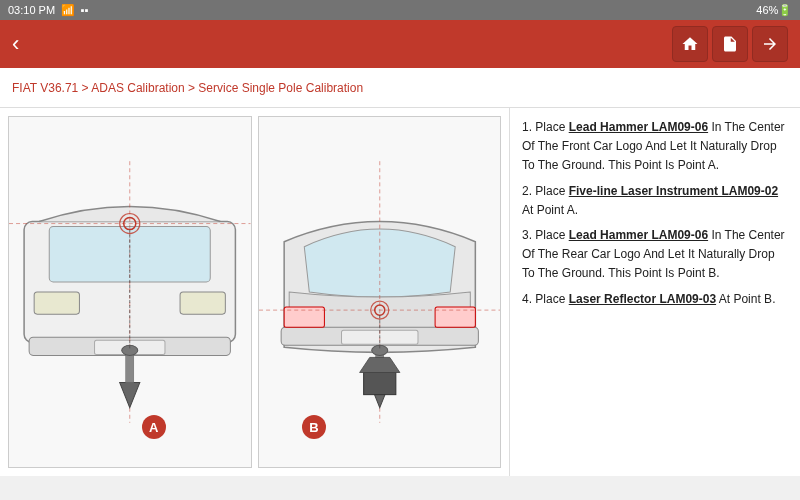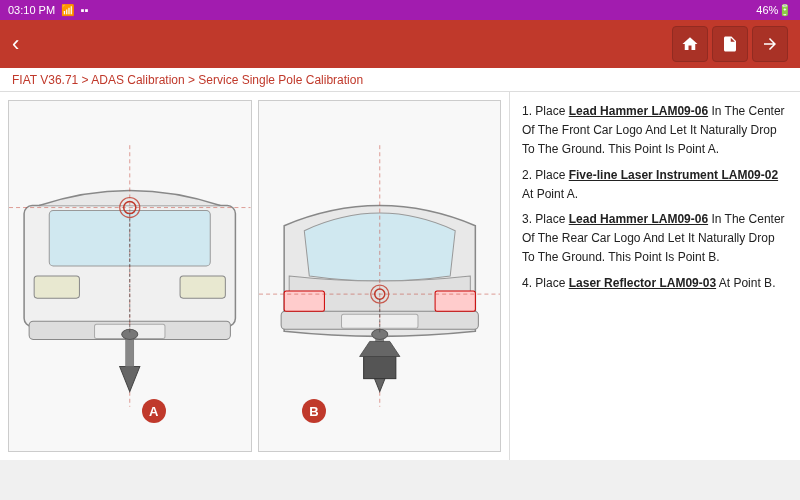--- a/index.html
+++ b/index.html
@@ -1,20 +1,20 @@
 <!DOCTYPE html>
 <html><head>
   <meta charset="utf-8">
   <style>
     * { margin: 0; padding: 0; box-sizing: border-box; }
     body { width: 800px; height: 500px; font-family: Arial, sans-serif; background: #f0f0f0; overflow: hidden; position: relative; }
 
     
     .status-bar {
-      background: #a21caf;
+      background: #737373;
       color: #fff;
       font-size: 11px;
       padding: 2px 8px;
       display: flex;
       align-items: center;
       justify-content: space-between;
       height: 20px;
     }
     .status-left { display: flex; align-items: center; gap: 6px; }
     .status-right { display: flex; align-items: center; gap: 0; }
@@ -48,21 +48,21 @@
       color: #fff;
     }
 
     
     .breadcrumb {
       background: #fff;
       border-bottom: 1px solid #ddd;
       padding: 2px 12px;
       font-size: 12px;
       color: #c0392b;
-      height: 24px;
+      height: 40px;
       display: flex;
       align-items: center;
     }
 
     
     .main {
       display: flex;
       height: calc(500px - 20px - 48px - 24px - 40px);
       background: #fff;
     }

